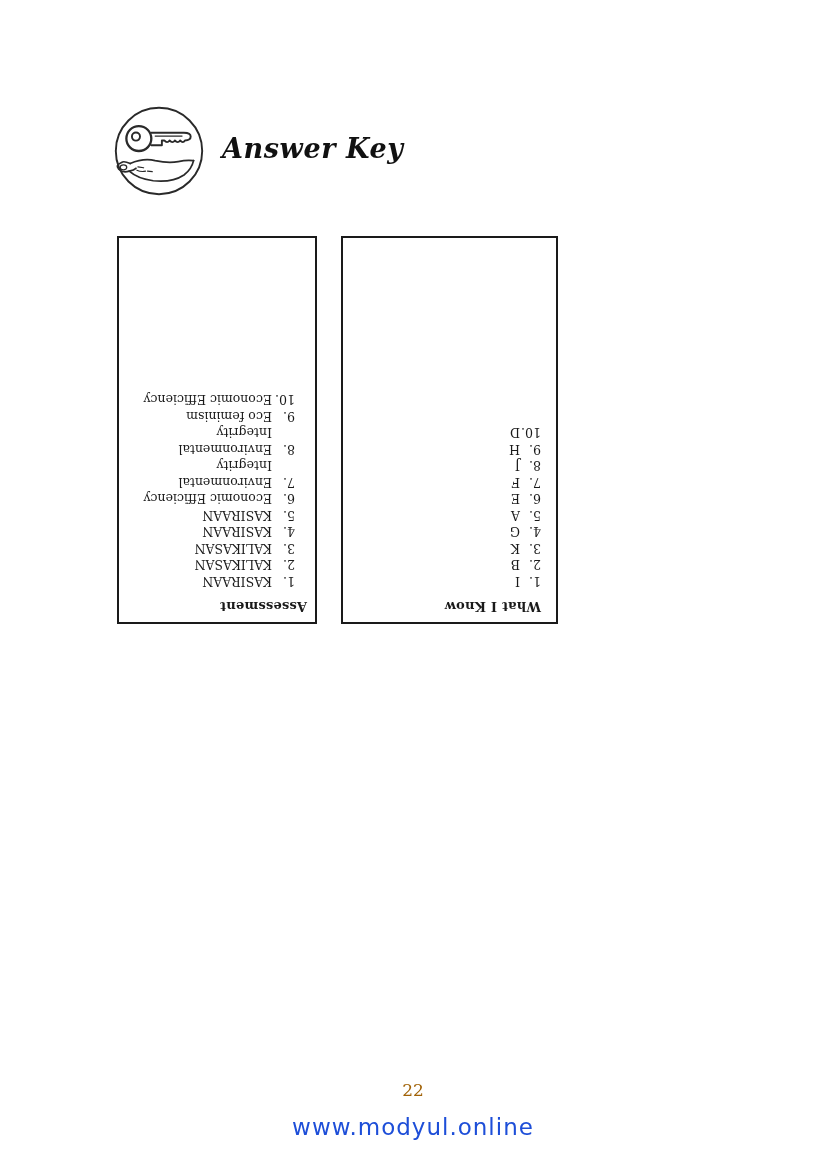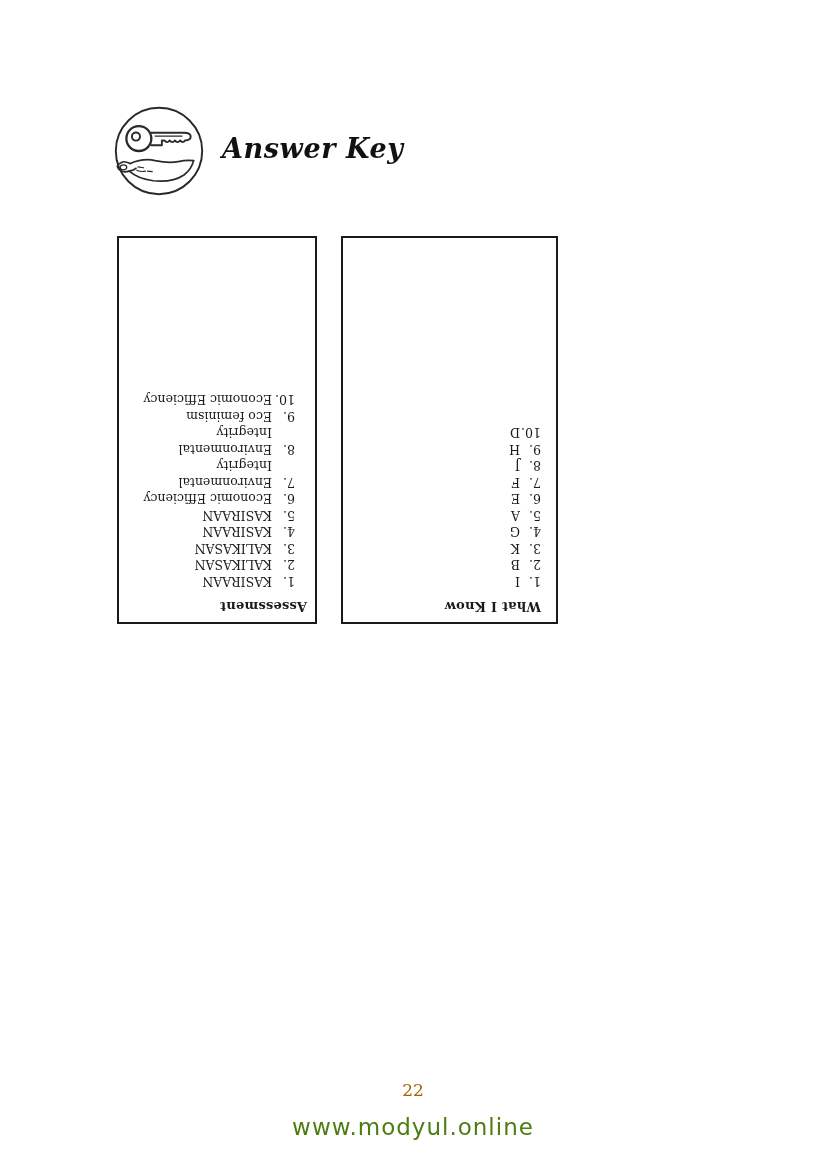--- a/index.html
+++ b/index.html
@@ -40,21 +40,21 @@
   .box-whatiknow .answer-item .num { width:21px; }
   .answer-item .text { white-space:pre-line; }
   .page-number {
     position:absolute; left:0; right:0; top:1080px;
     text-align:center; font-size:17px; color:#a16207;
   }
   .watermark {
     position:absolute; left:0; right:0; top:1114px;
     text-align:center;
     font-family:"DejaVu Sans", sans-serif;
-    font-size:23px; letter-spacing:1px; color:#4d7c0f;
+    font-size:23px; letter-spacing:1px; color:#1d4ed8;
   }
   .icon-svg { width:100%; height:100%; }
 </style>
 </head>
 <body>
 
 <div class="page">
 
   <div class="header-icon">
     <svg class="icon-svg" viewBox="0 0 100 100" fill="none" stroke="#2a2a2a" stroke-linecap="round" stroke-linejoin="round">

